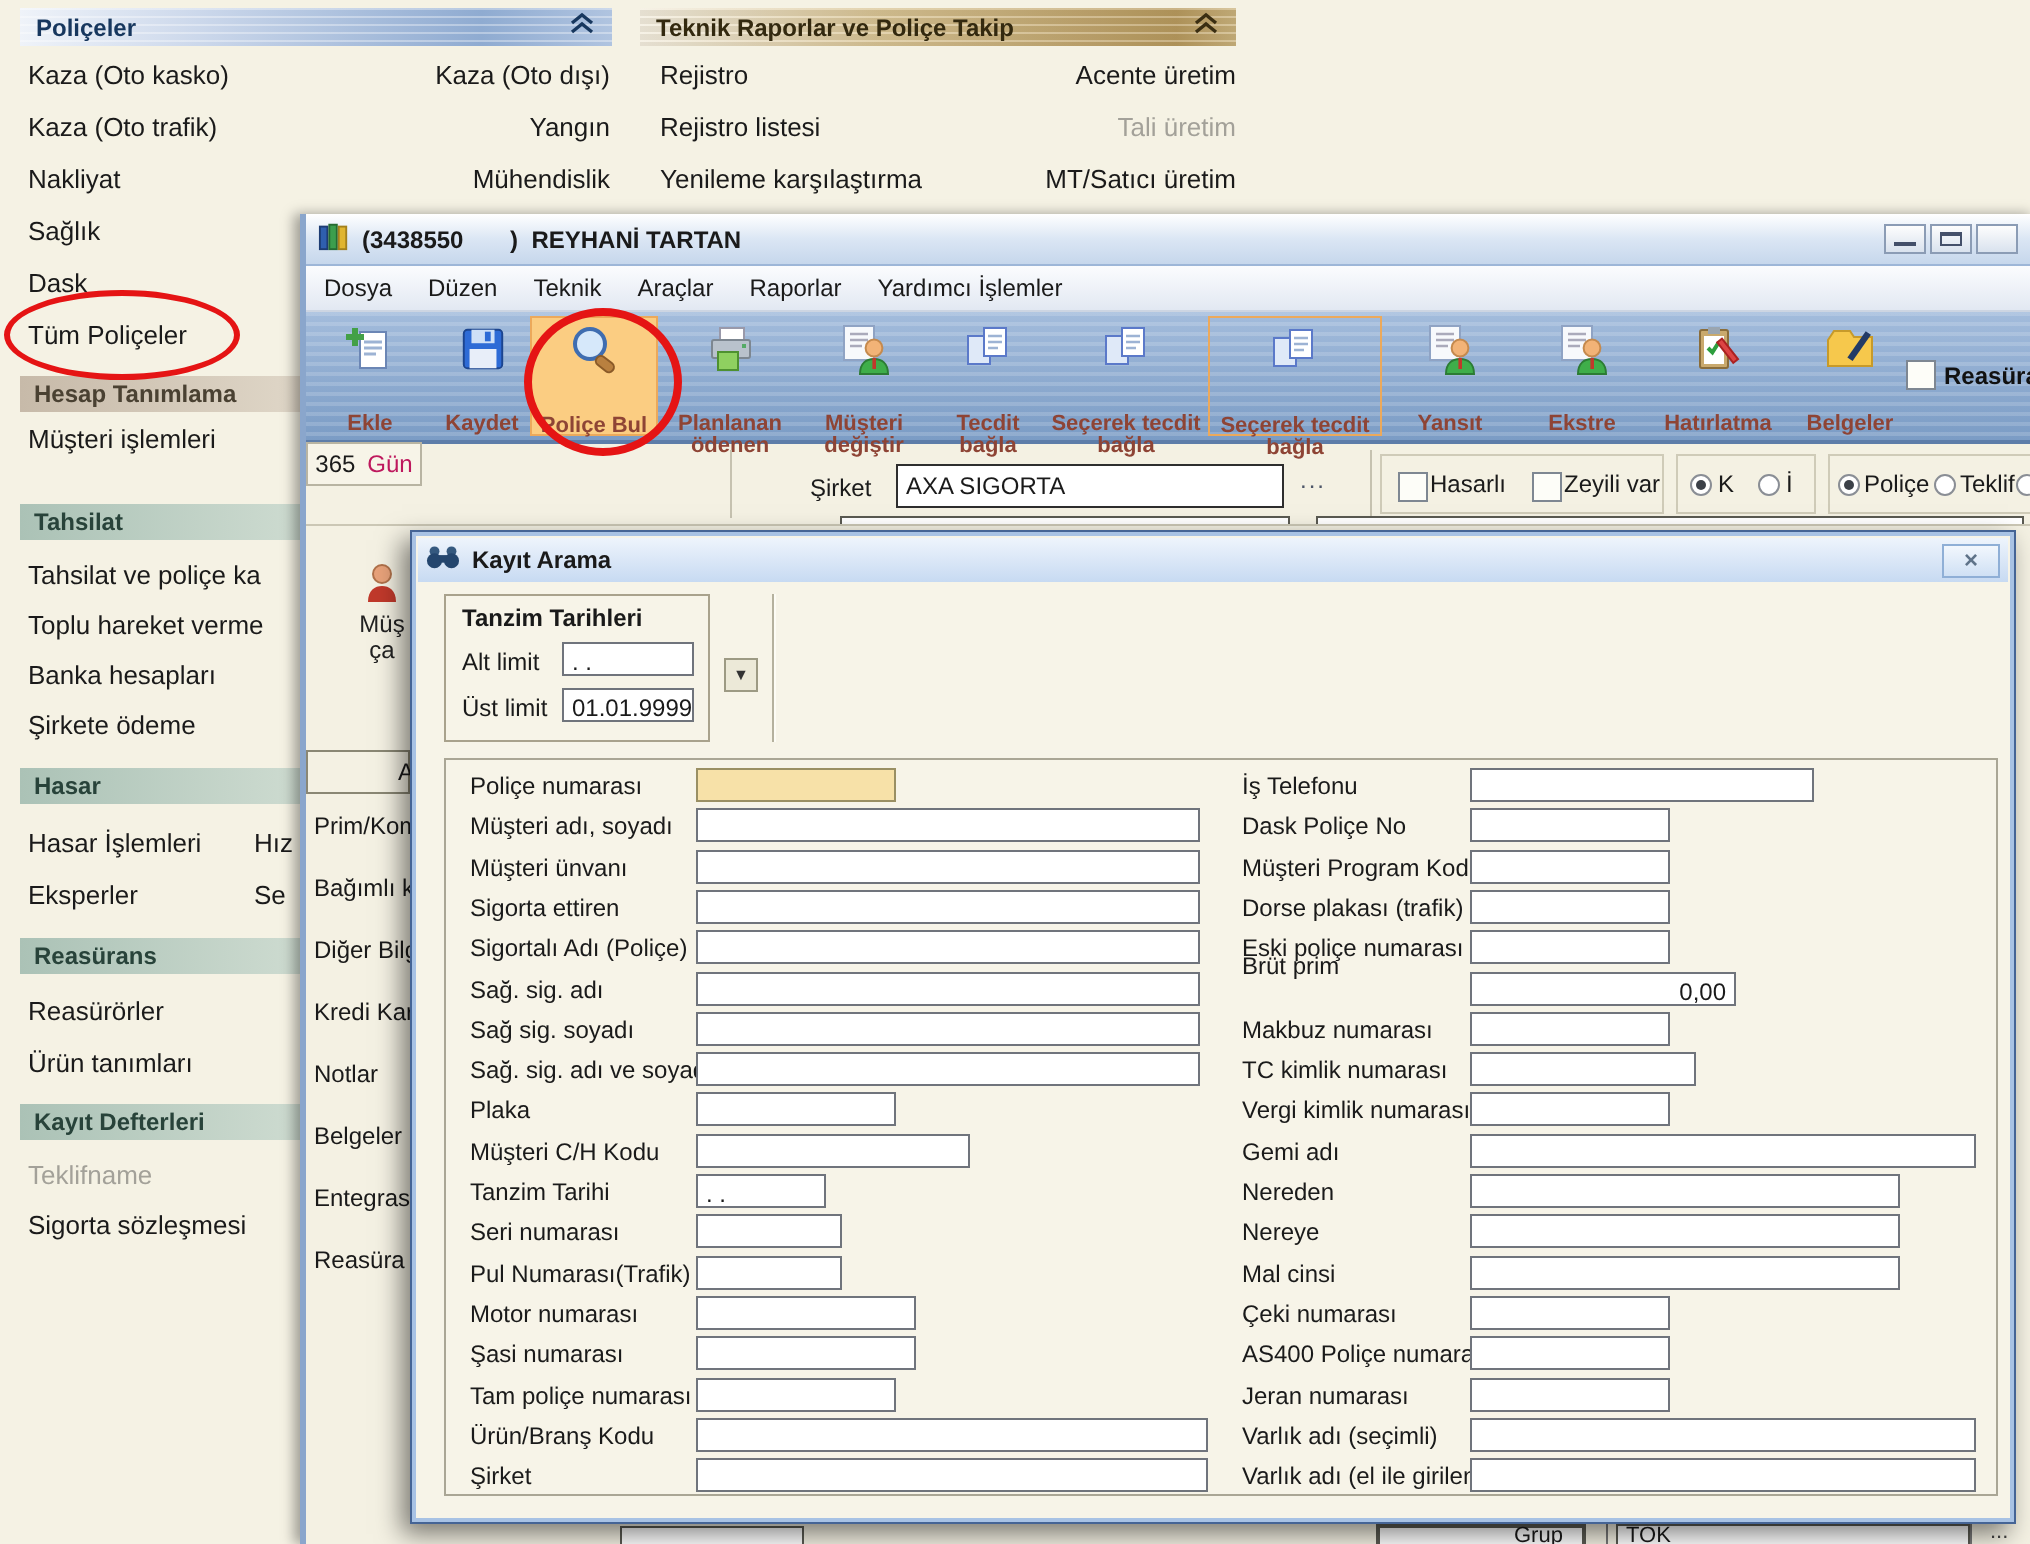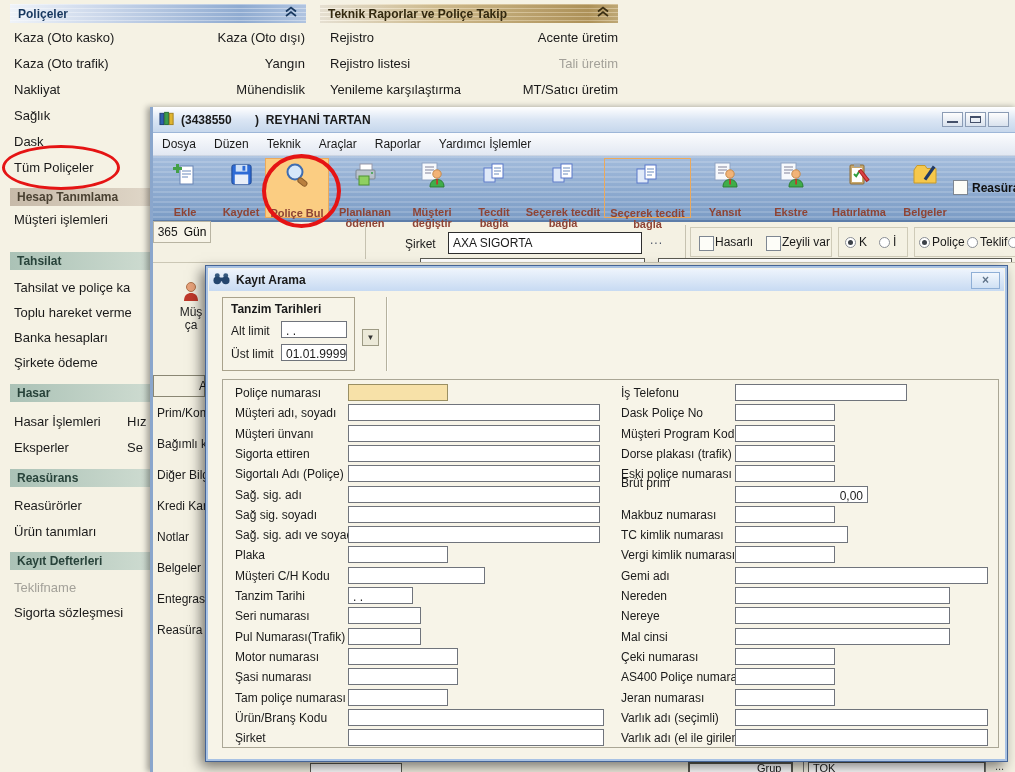--- a/index.html
+++ b/index.html
@@ -327,21 +327,21 @@
         </div>
         <div class="tb-check">
           <span class="cbox"></span>
           <span>Reasürans</span>
         </div>
       </div>
 
     <div class="filterrow">
       <div class="daysbox">
         <span>365</span>
-        <span style="color:#000000">Gün</span>
+        <span style="color:#be185d">Gün</span>
       </div>
       <div class="vline" style="left:212px;top:4px;height:34px;"></div>
       <div class="fr-el" style="left:252px;top:16px;">Şirket</div>
       <div class="fr-el field" style="left:295px;top:11px;width:194px;height:22px;border-color:#2e2e2e;line-height:17px;">AXA SIGORTA</div>
       <div class="fr-el" style="left:497px;top:12px;color:#4d5668;letter-spacing:1px;">...</div>
       <div class="vline" style="left:532px;top:4px;height:34px;"></div>
       <div class="grpbox" style="left:537px;top:6px;width:142px;height:30px;" id="cbgroup">
           <span class="cbox" style="position: absolute; left: 8px; top: 8px;"></span>
           <span class="rlabel" style="left: 24px; top: 7px;">Hasarlı</span>
           <span class="cbox" style="position: absolute; left: 75px; top: 8px;"></span>

